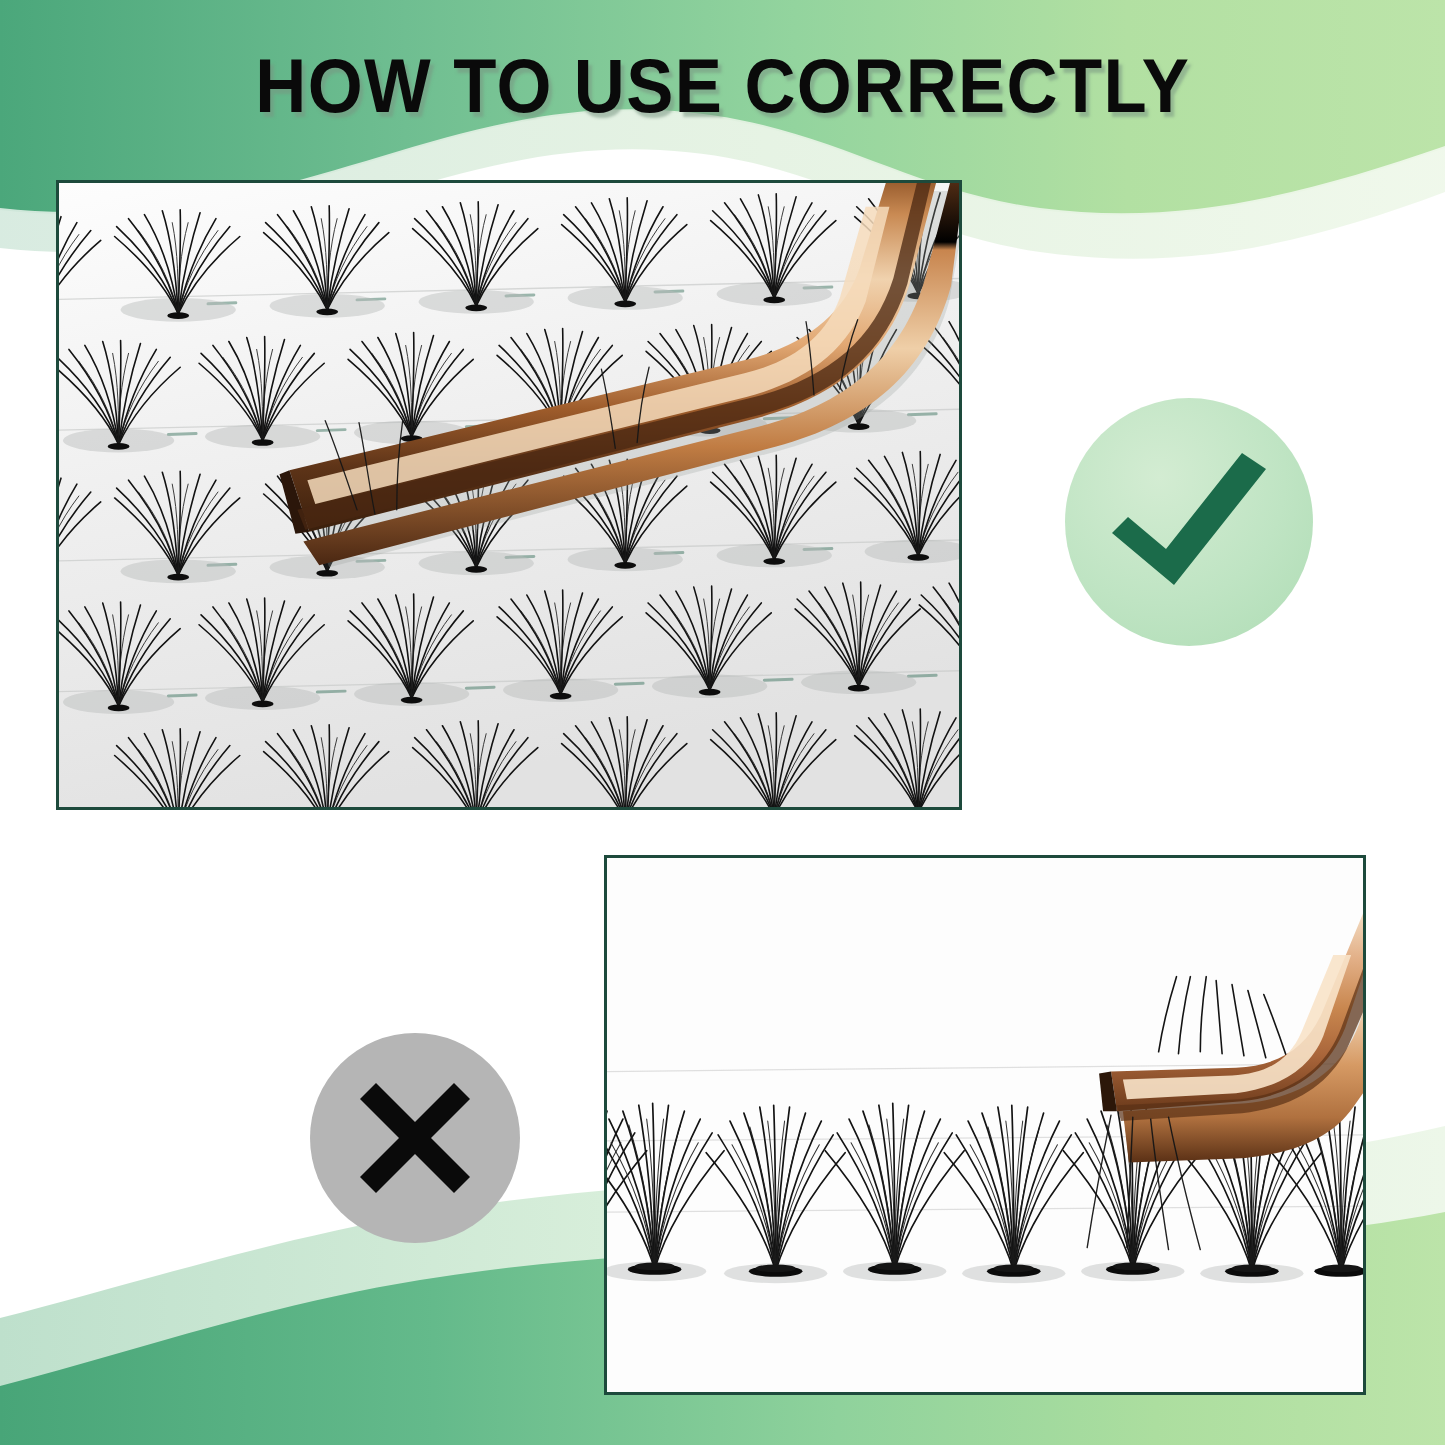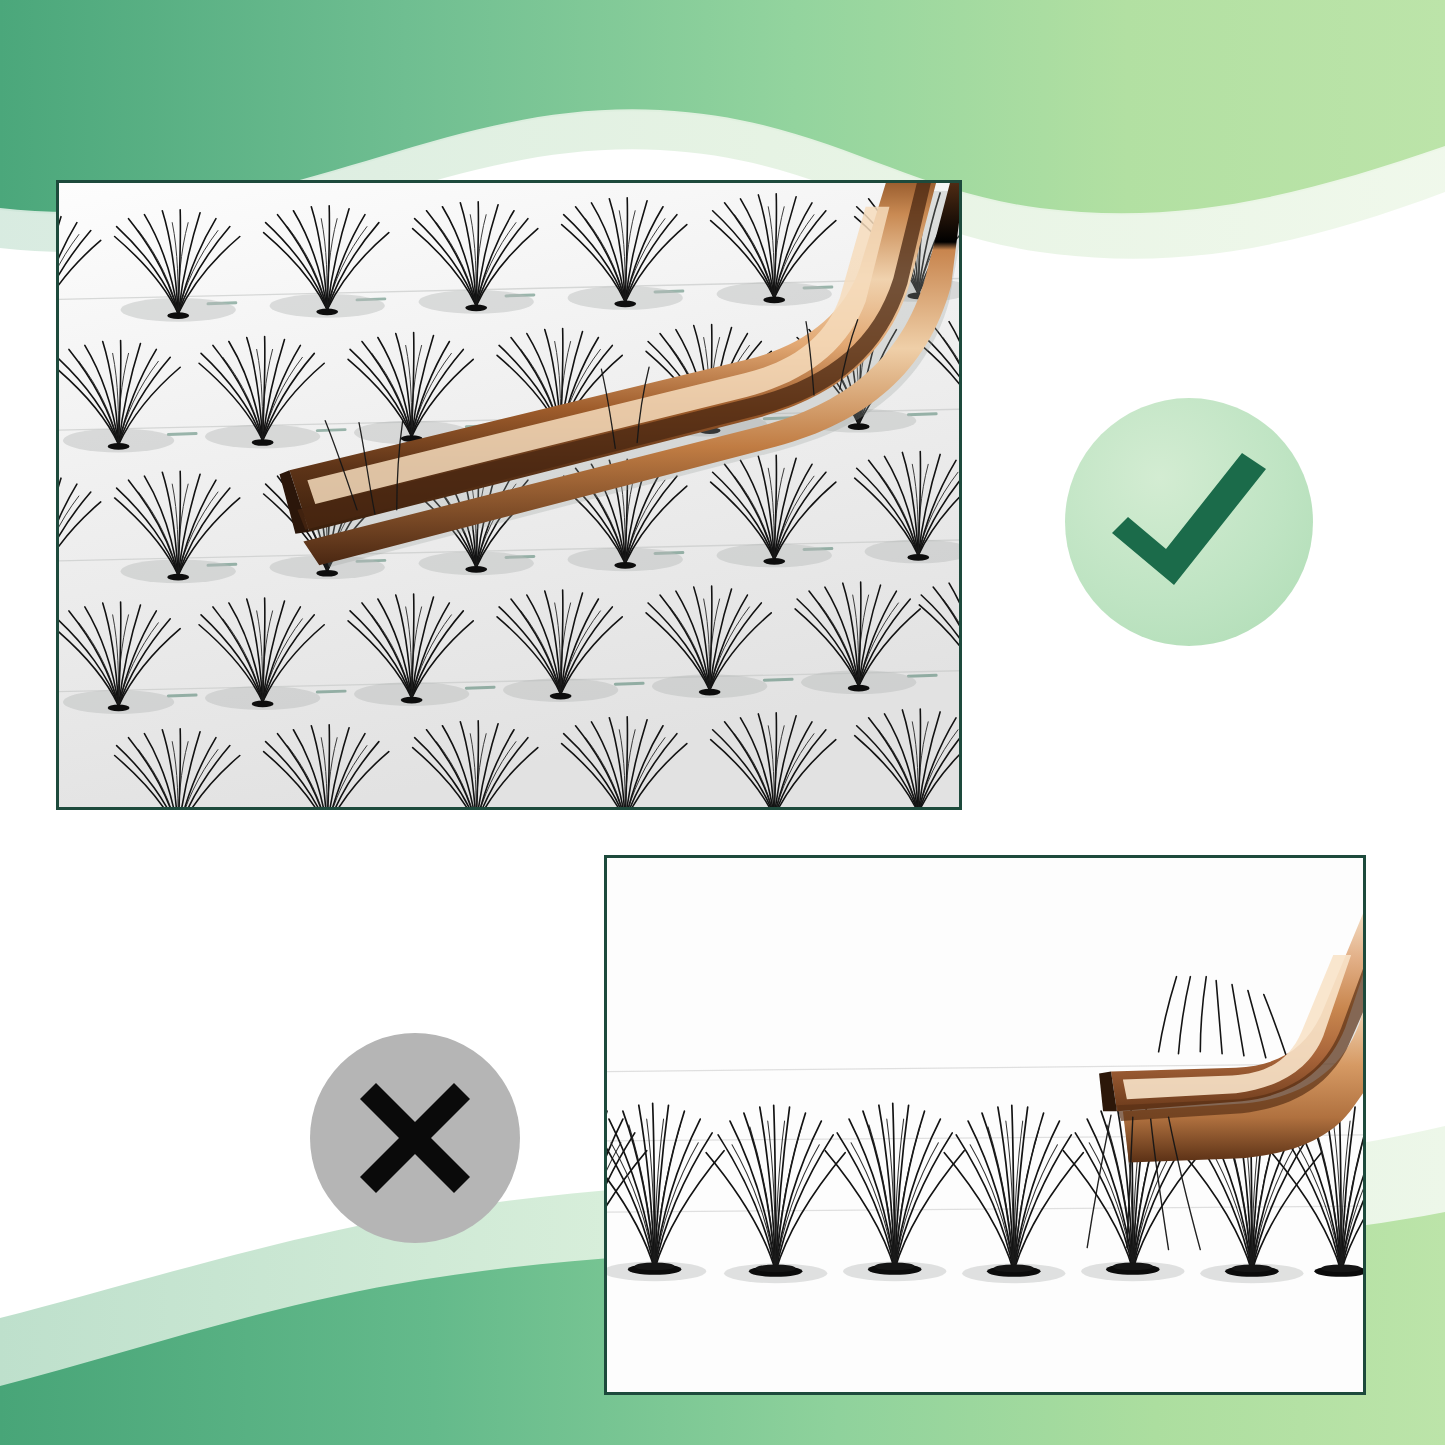--- a/index.html
+++ b/index.html
@@ -161,20 +161,23 @@
              C1140,1174 1300,1160 1445,1126
              L1445,1445 L0,1445 Z" fill="url(#gradBotPale)"></path>
 
     <path d="M0,1386
              C120,1356 260,1306 420,1280
              C600,1251 780,1248 960,1248
              C1140,1248 1300,1240 1445,1212
              L1445,1445 L0,1445 Z" fill="url(#gradBot)"></path>
   </svg>
 
+  <div class="title-wrap">
+    <span class="title-text">HOW TO USE CORRECTLY</span>
+  </div>
 
   <div class="photo-panel" id="panel-correct">
     <div class="photo-inner">
       <svg class="photo-svg" viewBox="0 0 906 630" preserveAspectRatio="none">
         <defs>
           <linearGradient id="trayBg" x1="0" y1="0" x2="0.3" y2="1">
             <stop offset="0%" stop-color="#FDFDFD"></stop>
             <stop offset="45%" stop-color="#F0F0F0"></stop>
             <stop offset="100%" stop-color="#E2E2E2"></stop>
           </linearGradient>

